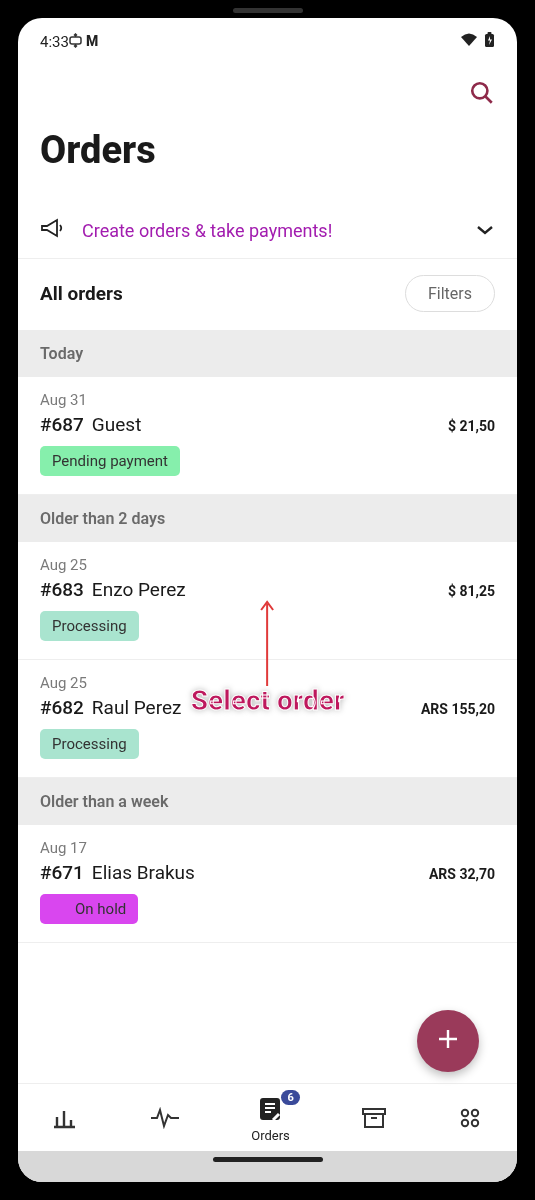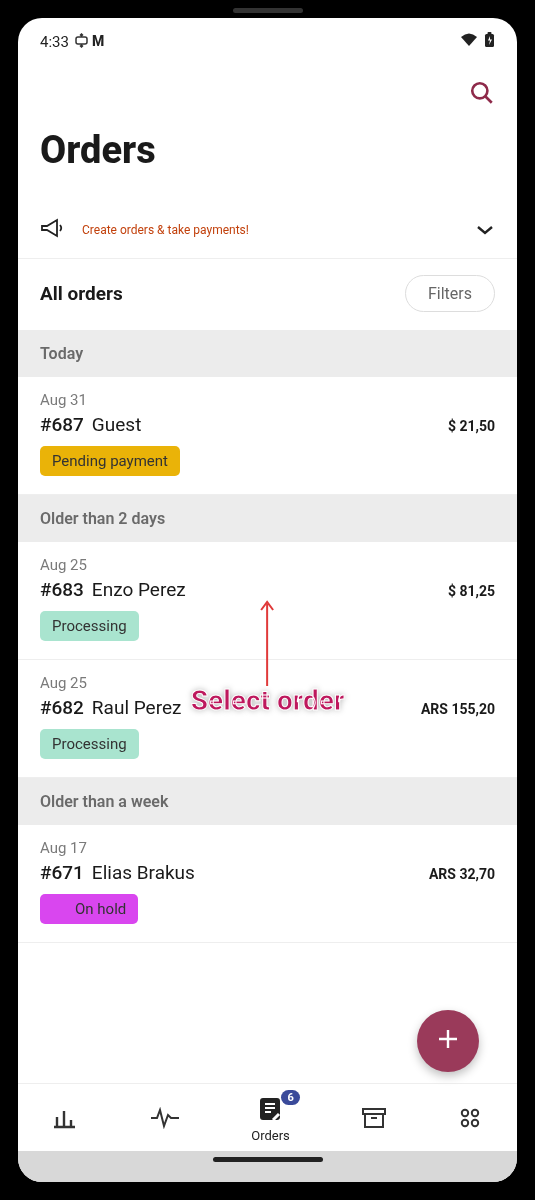--- a/index.html
+++ b/index.html
@@ -42,21 +42,21 @@
   
   .status-bar {
     height: 48px;
     display: flex;
     align-items: center;
     justify-content: space-between;
     padding: 0 22px;
     font-size: 15px;
     color: #222;
   }
-  .status-left { display: flex; align-items: flex-end; gap: 6px; }
+  .status-left { display: flex; align-items: flex-end; gap: 0; }
   .status-icons { display: flex; gap: 4px; font-size: 14px; }
   .status-right { display: flex; gap: 6px; align-items: center; }
 
   
   .header-row {
     display: flex;
     justify-content: flex-end;
     padding: 14px 22px 0;
   }
   .search-btn { color: #8e2a4a; }
@@ -70,21 +70,21 @@
 
   
   .banner {
     display: flex;
     align-items: center;
     padding: 16px 22px;
     gap: 18px;
     border-bottom: 1px solid #eee;
   }
   .banner .megaphone { color: #222; }
-  .banner-text { flex: 1; font-size: 12px; color: #c2410c; }
+  .banner-text { flex: 1; font-size: 18px; color: #a21caf; }
   .banner-chevron { color: #222; }
 
   
   .filter-row {
     display: flex;
     align-items: center;
     justify-content: space-between;
     padding: 16px 22px 18px;
   }
   .filter-row .scope {
@@ -125,21 +125,21 @@
   .order-id-name { font-size: 19px; color: #1a1a1a; }
   .order-id-name .oid { font-weight: 500; margin-right: 8px; }
   .order-amount { font-size: 14px; color: #1a1a1a; font-weight: bold; }
   .status-pill {
     display: inline-block;
     padding: 6px 12px;
     border-radius: 5px;
     font-size: 15px;
     color: #333;
   }
-  .pill-pending { background: #eab308; }
+  .pill-pending { background: #86efac; }
   .pill-processing { background: #a9e4cf; }
   .pill-onhold { background: #d946ef; padding-left: 35px; }
 
   
   .annotation {
     position: absolute;
     left: 50%;
     transform: translateX(-50%);
     top: 580px;
     text-align: center;

